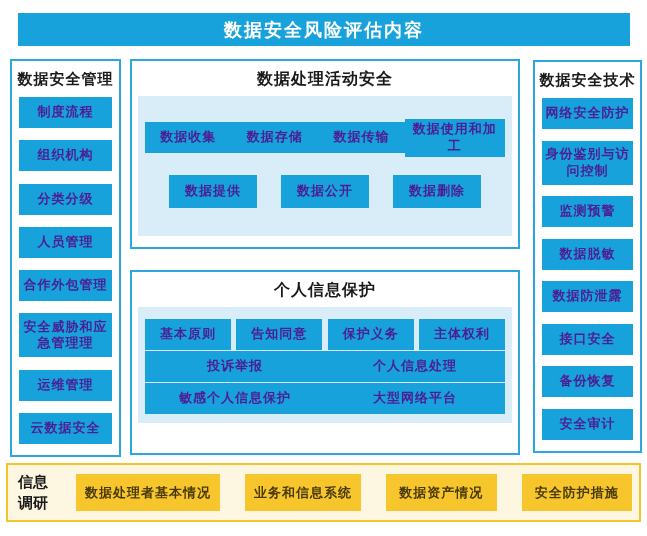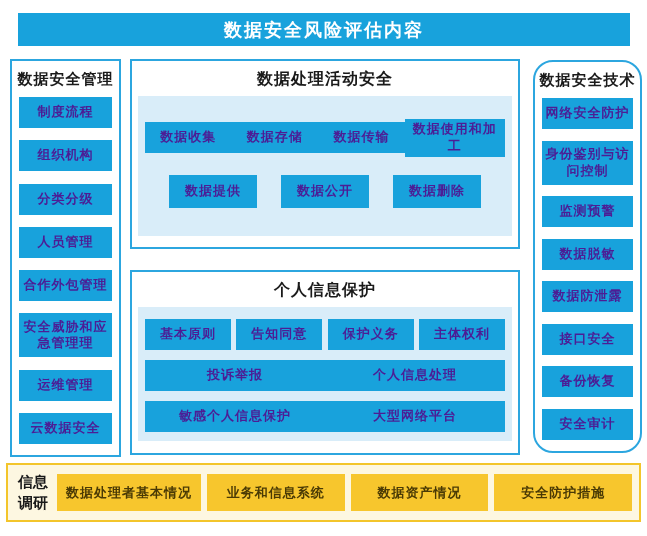--- a/index.html
+++ b/index.html
@@ -40,29 +40,29 @@
   }
   .panel-row { display:flex; align-items:center; }
   
   .proc-panel { padding:23px 7px 28px; display:flex; flex-direction:column; gap:18px; }
   .proc-row1 { justify-content:space-between; }
   .proc-row1 .node { width:88px; }
   .proc-row1 .node.wide { width:102px; }
   .proc-row2 { justify-content:space-evenly; }
   .proc-row2 .node { width:88px; height:33px; }
   
-  .pers-panel { padding:12px 7px 9px; display:flex; flex-direction:column; gap:10px; }
+  .pers-panel { padding:12px 7px 9px; display:flex; flex-direction:column; gap:1px; }
   .pers-row { justify-content:space-between; }
   .pers-row .node { width:86px; height:30px; }
   .pers-row.halves .node { width:184px; height:30px; }
   
   .survey {
     position:absolute; left:6px; top:463px; width:635px; height:59px;
     background:#FDF7E1; border:2px solid #F3C52B;
-    display:flex; align-items:center; padding:0 7px; gap:6px;
+    display:flex; align-items:center; padding:0 7px; gap:25px;
   }
   .survey-label {
     width:36px; font-size:15px; font-weight:bold; color:#1a1a1a;
     line-height:1.35; text-align:center; flex:none;
   }
   .gnode {
     background:#F7C62D; color:#4A3A05; font-weight:bold; font-size:13px;
     height:37px; display:flex; align-items:center; justify-content:center;
     text-align:center; padding:0 9px; letter-spacing:1px; white-space:nowrap;
   }
@@ -119,21 +119,21 @@
         <div class="node">投诉举报</div>
         <div class="node">个人信息处理</div>
       </div>
       <div class="panel-row pers-row halves">
         <div class="node">敏感个人信息保护</div>
         <div class="node">大型网络平台</div>
       </div>
     </div>
   </div>
 
-  <div class="wbox side-col" style="left:533px; top:60px; width:109px; height:393px;border-radius:20px;">
+  <div class="wbox side-col" style="left:533px; top:60px; width:109px; height:393px;">
     <div class="box-heading">数据安全技术</div>
     <div class="side-nodes">
       <div class="node">网络安全防护</div>
       <div class="node tall">身份鉴别与访问控制</div>
       <div class="node">监测预警</div>
       <div class="node">数据脱敏</div>
       <div class="node">数据防泄露</div>
       <div class="node">接口安全</div>
       <div class="node">备份恢复</div>
       <div class="node">安全审计</div>

